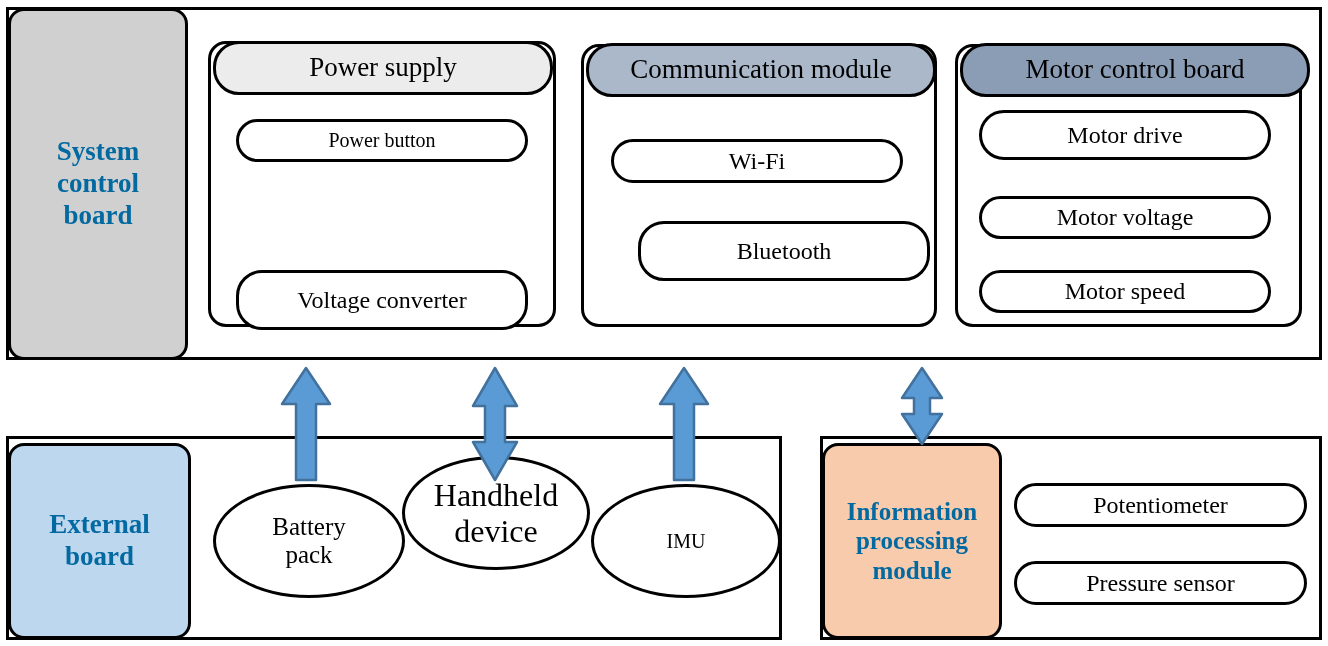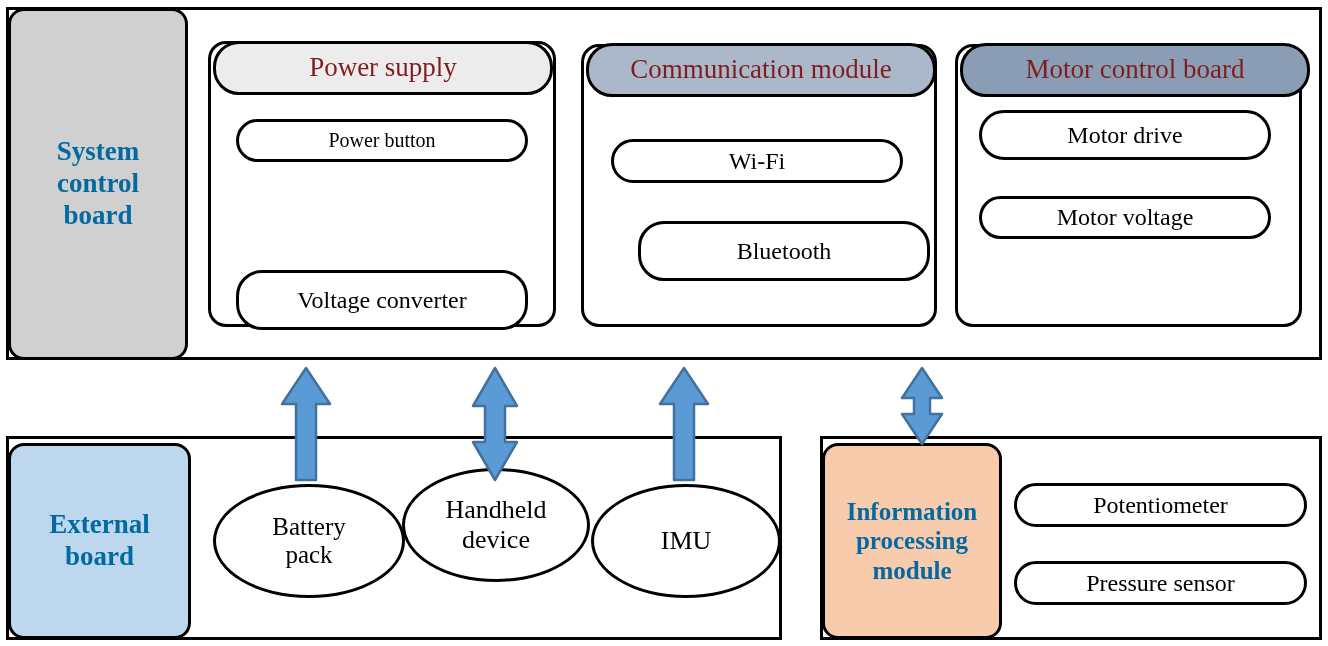--- a/index.html
+++ b/index.html
@@ -48,21 +48,21 @@
   }
 
   
   .group-header {
     border: 3px solid #000000;
     border-radius: 26px;
     display: flex;
     align-items: center;
     justify-content: center;
     text-align: center;
-    color: #7f1d1d;
+    color: #000000;
     line-height: 1.1;
   }
 
   
   .item-pill {
     border: 3px solid #000000;
     border-radius: 26px;
     background: #ffffff;
     display: flex;
     align-items: center;
@@ -129,43 +129,46 @@
   <div class="abs group-box" style="left:955px; top:44px; width:347px; height:283px;"></div>
   <div class="abs group-header" style="left:960px; top:43px; width:350px; height:54px; background:#8b9cb5; font-size:27px;">
     <span>Motor control board</span>
   </div>
   <div class="abs item-pill" style="left:979px; top:110px; width:292px; height:50px; font-size:24px;">
     <span>Motor drive</span>
   </div>
   <div class="abs item-pill" style="left:979px; top:196px; width:292px; height:43px; font-size:24px;">
     <span>Motor voltage</span>
   </div>
+  <div class="abs item-pill" style="left:979px; top:270px; width:292px; height:43px; font-size:24px;">
+    <span>Motor speed</span>
+  </div>
 
   <div class="abs outer-rect" style="left:6px; top:436px; width:776px; height:204px;"></div>
 
   <div class="abs board-tile" style="left:8px; top:443px; width:183px; height:196px; background:#bdd7ee; font-size:27px;">
     <span>
       <span>External</span><br>
       <span>board</span>
     </span>
   </div>
 
   <div class="abs ellipse-node" style="left:213px; top:484px; width:192px; height:114px; font-size:25px;">
     <span>
       <span>Battery</span><br>
       <span>pack</span>
     </span>
   </div>
-  <div class="abs ellipse-node" style="left:402px; top:468px; width:188px; height:114px; font-size:26px;">
+  <div class="abs ellipse-node" style="left:402px; top:456px; width:188px; height:114px; font-size:32px;">
     <span>
       <span>Handheld</span><br>
       <span>device</span>
     </span>
   </div>
-  <div class="abs ellipse-node" style="left:591px; top:484px; width:190px; height:114px; font-size:26px;">
+  <div class="abs ellipse-node" style="left:591px; top:484px; width:190px; height:114px; font-size:20px;">
     <span>IMU</span>
   </div>
 
   <div class="abs outer-rect" style="left:820px; top:436px; width:502px; height:204px;"></div>
 
   <div class="abs board-tile" style="left:822px; top:443px; width:180px; height:196px; background:#f8cbad; font-size:25px;">
     <span>
       <span>Information</span><br>
       <span>processing</span><br>
       <span>module</span>

